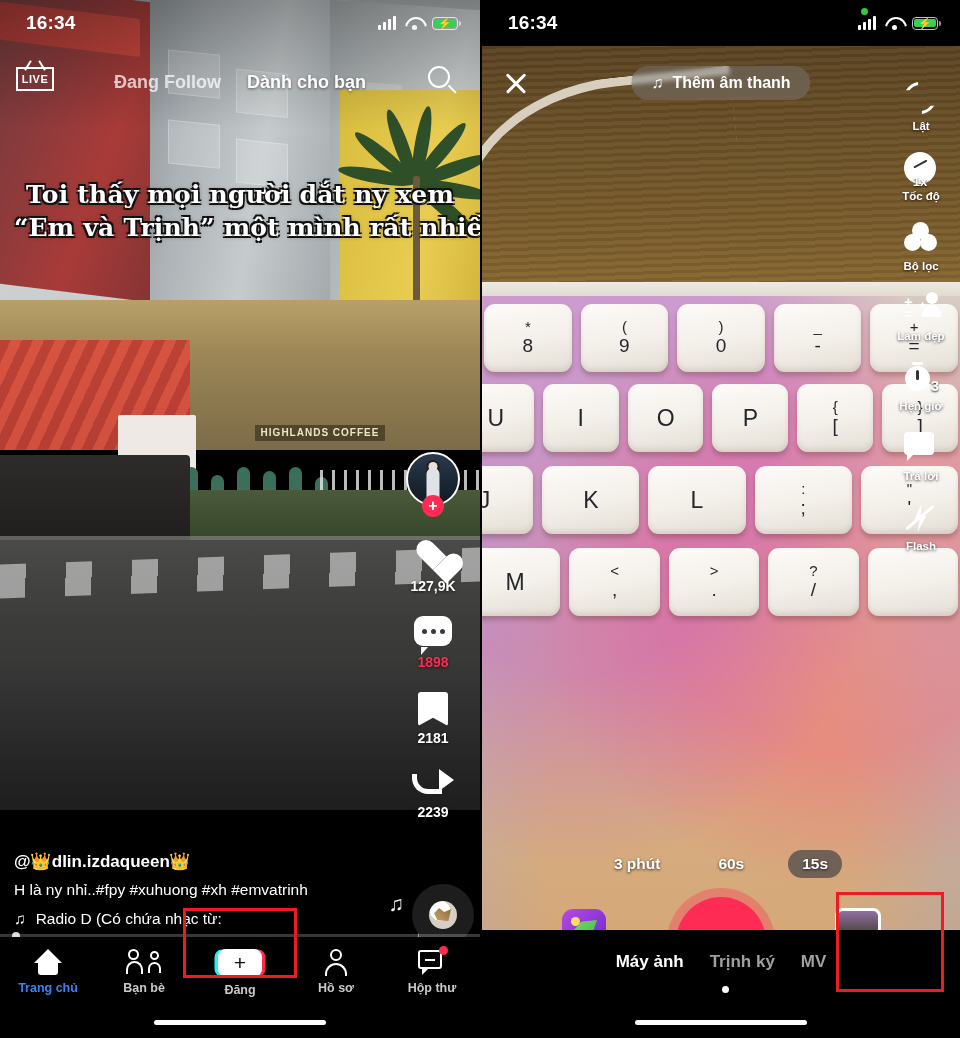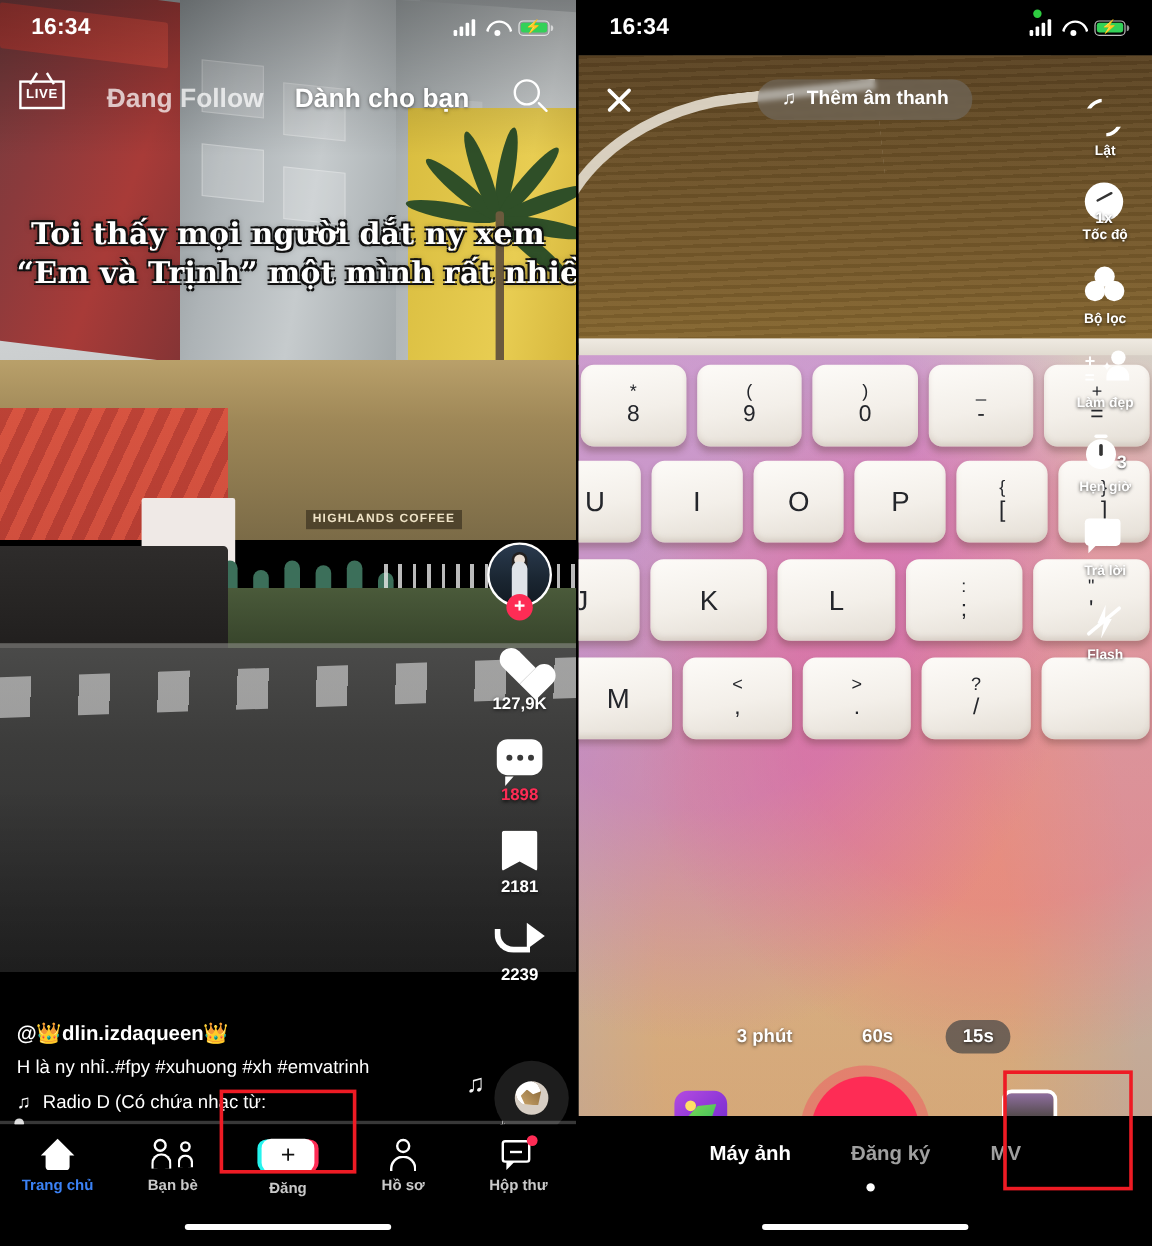--- a/index.html
+++ b/index.html
@@ -173,21 +173,21 @@
     position:relative; width:38px; height:24px; border:2px solid #fff;
     border-radius:0; display:flex; align-items:center; justify-content:center;
   }
   .live-tv::before, .live-tv::after{
     content:""; position:absolute; top:-9px; width:2px; height:11px; background:#fff;
   }
   .live-tv::before{ left:9px; transform:rotate(32deg); }
   .live-tv::after{ right:9px; transform:rotate(-32deg); }
   .live-tv span{ color:#fff; font-size:11px; font-weight:800; letter-spacing:.5px; }
   .nav-tabs{ margin:0 auto; display:flex; align-items:center; gap:26px; }
-  .nav-tab{ color:rgba(255,255,255,.72); font-size:22px; font-weight:600; }
+  .nav-tab{ color:rgba(255,255,255,.72); font-size:18px; font-weight:600; }
   .nav-tab.active{ color:#fff; font-weight:800; text-shadow:0 1px 3px rgba(0,0,0,.5); }
   .search-ic{ position:absolute; right:22px; top:4px; width:32px; height:32px; }
   .search-ic .circ{
     position:absolute; left:2px; top:2px; width:22px; height:22px;
     border:2.4px solid #fff; border-radius:50%;
   }
   .search-ic .stick{
     position:absolute; right:2px; bottom:2px; width:11px; height:2.4px;
     background:#fff; transform:rotate(45deg); transform-origin:right center; border-radius:2px;
   }
@@ -531,21 +531,21 @@
   .redbox-up{
     position:absolute; right:16px; bottom:46px; width:108px; height:100px;
     border:3.5px solid #ee1b24; z-index:35; pointer-events:none;
   }
   
   .modebar{
     position:absolute; left:0; bottom:0; width:100%; height:108px; background:#000; z-index:34;
   }
   .modes{
     position:absolute; left:0; top:22px; width:100%;
-    display:flex; align-items:center; justify-content:center; gap:50px;
+    display:flex; align-items:center; justify-content:center; gap:26px;
   }
   .mode{ color:#a0a0a0; font-size:17px; font-weight:600; }
   .mode.active{ color:#fff; font-weight:800; }
   .modedot{
     position:absolute; left:240px; top:56px; width:7px; height:7px; border-radius:50%; background:#fff;
   }
 </style>
 </head>
 <body>
 
@@ -949,20 +949,20 @@
       <div class="sidebtn">
         <div class="thumb-up"></div>
         <div class="sl">Tải lên</div>
       </div>
     </div>
     <div class="redbox-up"></div>
 
     <div class="modebar">
       <div class="modes">
         <div class="mode active">Máy ảnh</div>
-        <div class="mode">Đăng ký</div>
+        <div class="mode">Trịnh ký</div>
         <div class="mode">MV</div>
       </div>
       <div class="modedot"></div>
       <div class="homebar"></div>
     </div>
   </div>
 </div>
 
 </body></html>

